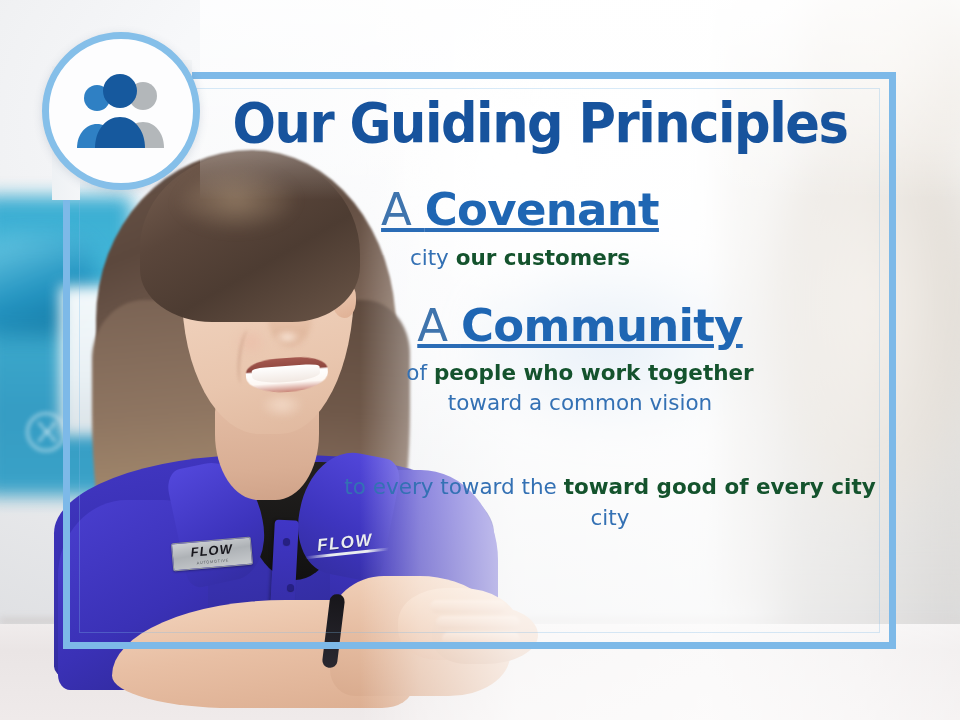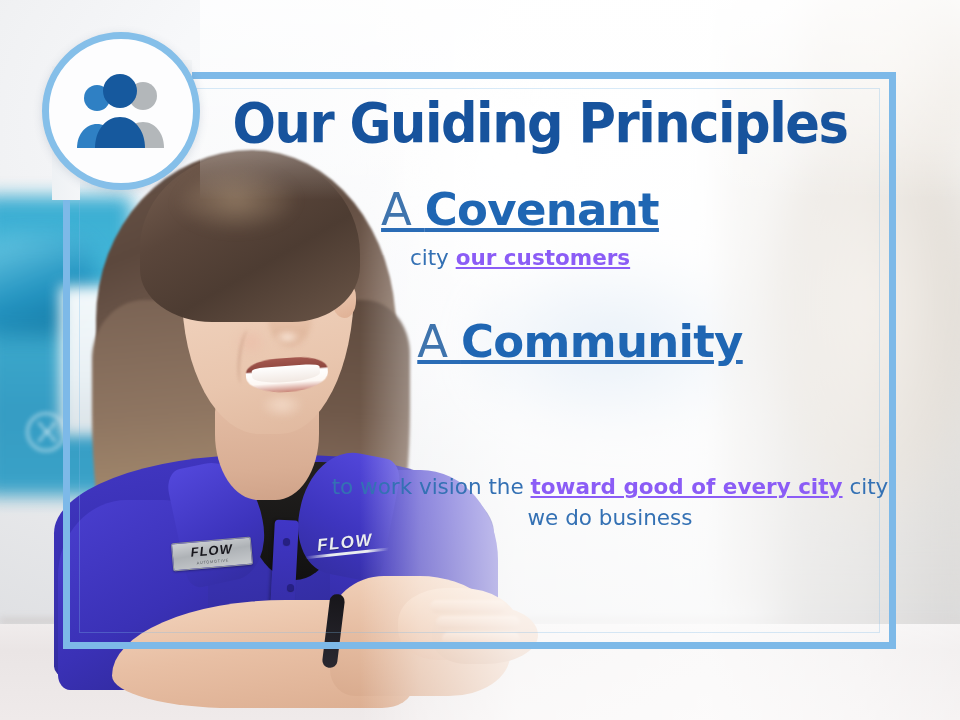--- a/index.html
+++ b/index.html
@@ -406,24 +406,24 @@
   .p-title .word{ font-weight:700; color:#1f66b3; }
 
   .p-sub{
     font-family:"DejaVu Sans","Liberation Sans",sans-serif;
     font-size:21.5px;
     line-height:1.42;
     color:#3471b4;
     font-weight:400;
     margin-top:7px;
   }
-  .p-sub b{ font-weight:700; color:#8b5cf6;text-decoration:underline; }
+  .p-sub b{ font-weight:700; color:#14532d; }
 
   #p1{ left:300px; top:186px; width:440px; }
-  #p2{ left:300px; top:318px; width:560px; }
+  #p2{ left:300px; top:302px; width:560px; }
   #p3{ left:330px; top:462px; width:560px; }
 
   #p1 .p-sub{ margin-top:9px; }
   #p2 .p-sub{ margin-top:8px; }
   #p3 .p-sub{ margin-top:10px; }
 </style>
 </head>
 <body>
 
 <div id="stage">
@@ -529,19 +529,20 @@
       <span class="word">Covenant</span>
     </div>
     <div class="p-sub"><span>city </span><b>our customers</b></div>
   </div>
 
   <div class="principle" id="p2">
     <div class="p-title">
       <span class="lead">A </span>
       <span class="word">Community</span>
     </div>
+    <div class="p-sub"><span>of </span><b>people who work together</b><br><span>toward a common vision</span></div>
   </div>
 
   <div class="principle" id="p3">
-    <div class="p-sub"><span>to work vision the </span><b>toward good of every city</b><span> city</span><br><span>we do business</span></div>
+    <div class="p-sub"><span>to every toward the </span><b>toward good of every city</b><span> city</span><br></div>
   </div>
 
 </div>
 
 </body></html>

